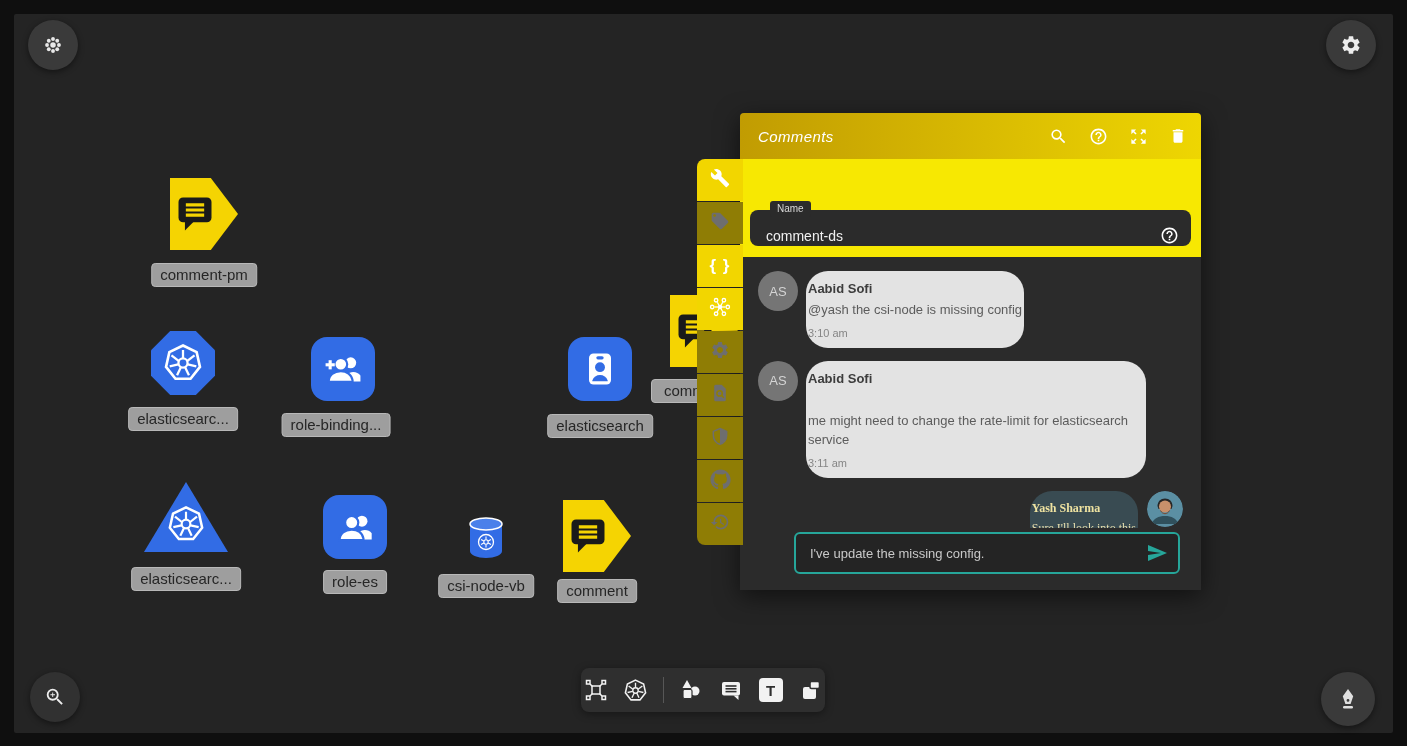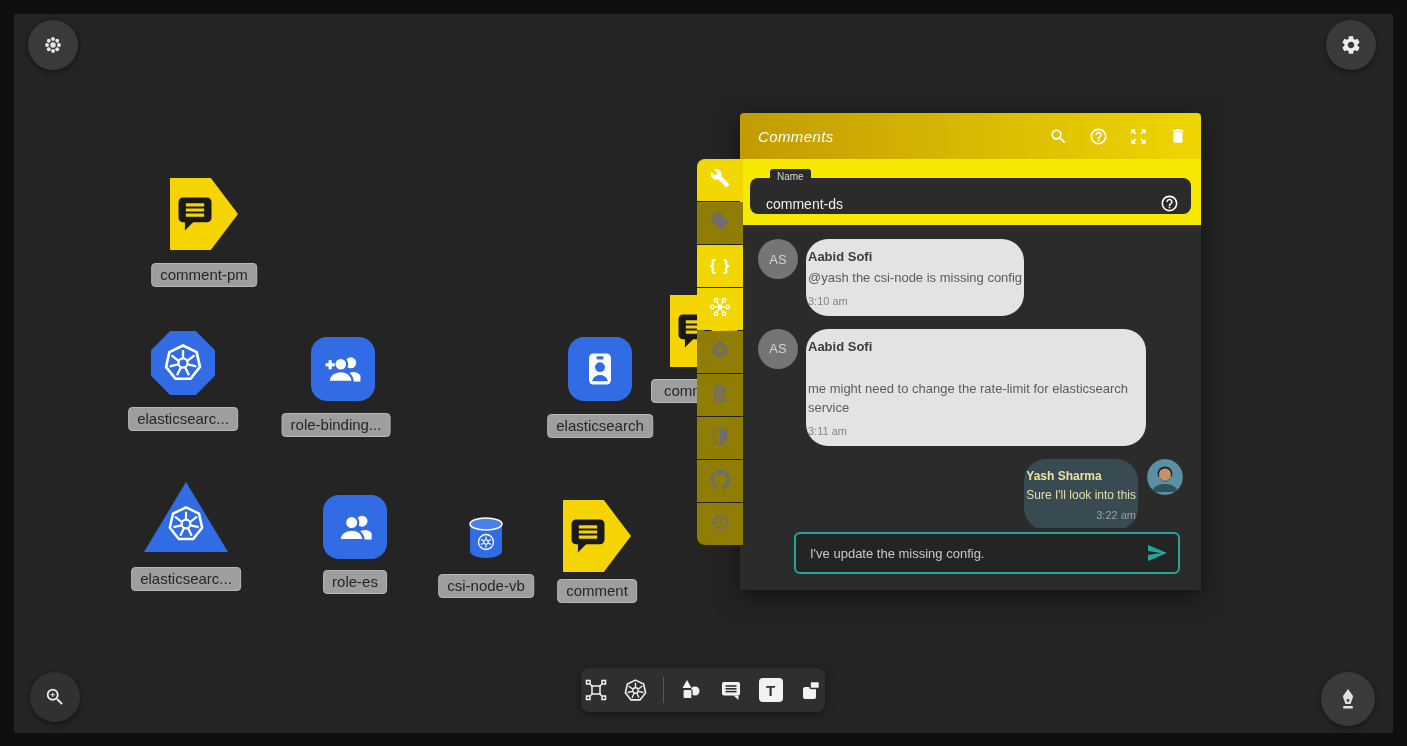--- a/index.html
+++ b/index.html
@@ -47,40 +47,40 @@
            background:#2b2b2b; box-shadow:0 6px 24px rgba(0,0,0,.55); border-radius:4px 4px 0 0;
            display:flex; flex-direction:column; }
   .panel-header { height:46px; flex:0 0 46px; background:linear-gradient(90deg,#c19c02,#eed602);
                   display:flex; align-items:center; padding:0 14px 0 18px; border-radius:4px 4px 0 0; }
   .panel-title { color:#fff; font-size:15px; letter-spacing:.4px; flex:1;font-style:italic; }
   .hicons { display:flex; align-items:center; gap:21px; }
   .hicon { display:flex; cursor:pointer; }
 
   .name-section { background:#F7E802; padding:19px 10px 11px; position:relative; }
   .name-field-wrap { position:relative; background:#2b2b2b; border-radius:8px; height:36px;
-                     display:flex; align-items:center; padding:15px 12px 0 16px; }
+                     display:flex; align-items:center; padding:15px 12px 0 16px;margin-top:32px; }
   .name-tab { position:absolute; top:-9px; left:20px; background:#2b2b2b; color:#d8d8d8;
               font-size:10px; padding:2px 7px 3px; border-radius:3px; }
   .name-input { flex:1; background:transparent; border:none; outline:none; color:#f0f0f0;
                 font-size:14px; font-family:inherit; }
   .name-help { display:flex; cursor:pointer; }
 
   .messages { flex:1; padding:14px 16px 0 18px; overflow:hidden; }
   .msg-row { display:flex; align-items:flex-start; gap:8px; margin-bottom:13px; }
   .msg-row.right { justify-content:flex-end; gap:9px; margin-right:2px; }
   .avatar { width:40px; height:40px; border-radius:50%; background:#757575; color:#d4d4d4;
             display:flex; align-items:center; justify-content:center; font-size:13px; flex:0 0 40px; }
   .avatar-photo { width:36px; height:36px; flex:0 0 36px; border-radius:50%; overflow:hidden; }
   .bubble { background:#e3e3e3; border-radius:22px; padding:10px 2px 9px; max-width:250px; }
   .bubble .b-name { font-size:13px; font-weight:bold; color:#3c3c3c; }
   .bubble .b-text { font-size:13px; color:#5c5c5c; margin-top:5px; line-height:1.45; }
   .bubble .b-time { font-size:11px; color:#858585; margin-top:7px; }
   .bubble.wide { max-width:none; width:340px; }
   .bubble.wide .b-text { margin-top:26px; }
-  .bubble.dark { background:#394B52; max-width:150px; }
+  .bubble.dark { background:#394B52; max-width:150px;font-family:Liberation Serif, serif; }
   .bubble.dark .b-name { color:#efe3a1; font-size:12px; }
   .bubble.dark .b-text { color:#e8dfae; font-size:12px; margin-top:4px; white-space:nowrap; }
   .bubble.dark .b-time { color:#98a0a0; text-align:right; margin-top:5px; }
 
   .input-row { flex:0 0 62px; padding:0 21px 16px 18px; position:relative; display:flex; align-items:flex-end; }
   .chat-input { width:100%; height:42px; background:#242424; border:2px solid #26A69A;
                 border-radius:6px; outline:none; color:#c9c9c9; font-size:13px;
                 padding:0 46px 0 14px; font-family:inherit;margin-left:36px; }
   .send { position:absolute; right:32px; bottom:25px; display:flex; cursor:pointer; }
 

